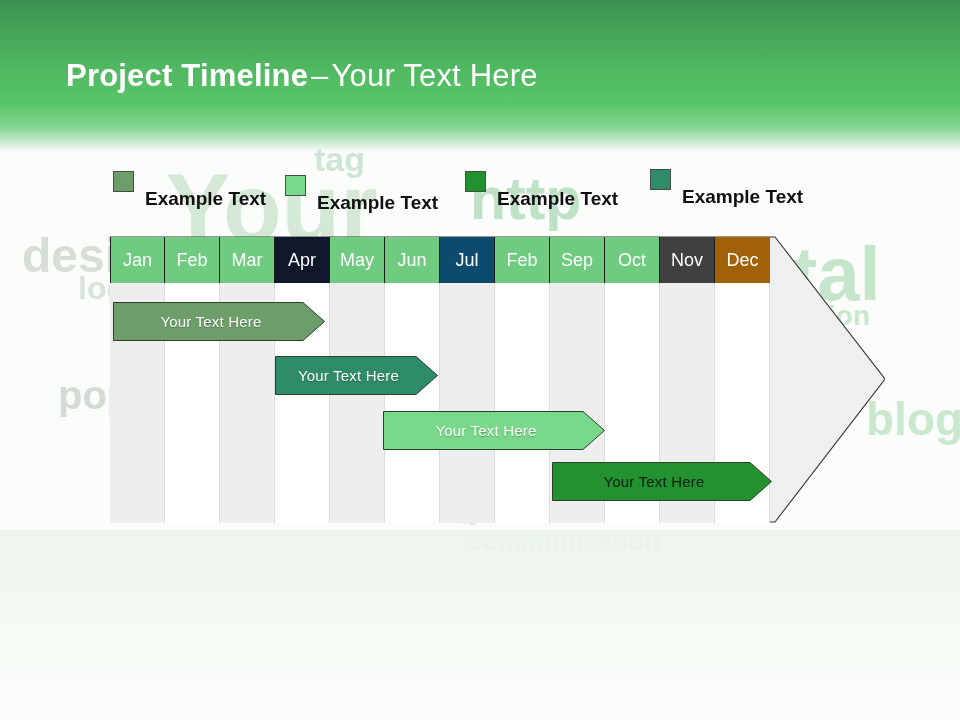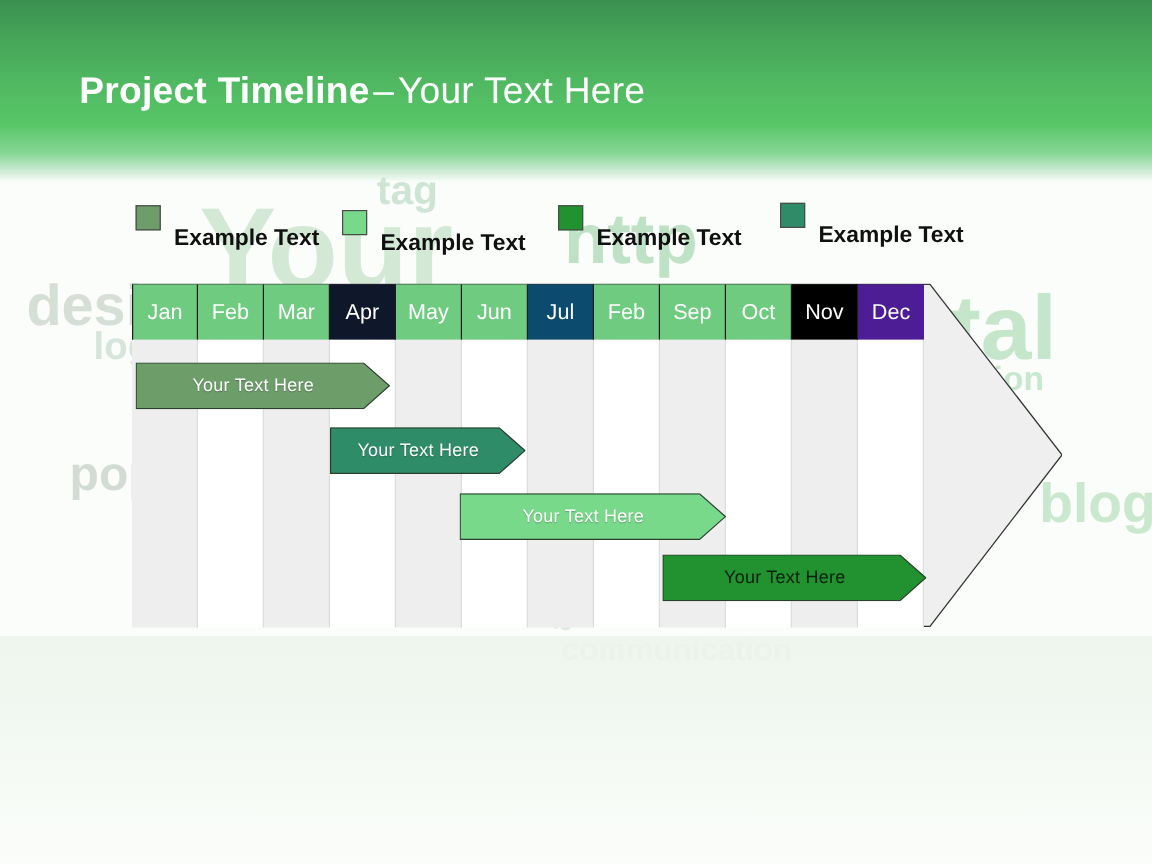--- a/index.html
+++ b/index.html
@@ -270,22 +270,22 @@
         <div class="month-cell" style="background: rgb(110, 203, 128); color: rgb(255, 255, 255);">Jan</div>
         <div class="month-cell" style="background: rgb(110, 203, 128); color: rgb(255, 255, 255);">Feb</div>
         <div class="month-cell" style="background: rgb(110, 203, 128); color: rgb(255, 255, 255);">Mar</div>
         <div class="month-cell" style="background: #0f172a; color: rgb(255, 255, 255);">Apr</div>
         <div class="month-cell" style="background: rgb(110, 203, 128); color: rgb(255, 255, 255);">May</div>
         <div class="month-cell" style="background: rgb(110, 203, 128); color: rgb(255, 255, 255);">Jun</div>
         <div class="month-cell" style="background: #0c4a6e; color: rgb(255, 255, 255);">Jul</div>
         <div class="month-cell" style="background: rgb(110, 203, 128); color: rgb(255, 255, 255);">Feb</div>
         <div class="month-cell" style="background: rgb(110, 203, 128); color: rgb(255, 255, 255);">Sep</div>
         <div class="month-cell" style="background: rgb(110, 203, 128); color: rgb(255, 255, 255);">Oct</div>
-        <div class="month-cell" style="background: #000000; color: rgb(255, 255, 255);">Nov</div>
-        <div class="month-cell last" style="background: #4c1d95; color: rgb(255, 255, 255);">Dec</div>
+        <div class="month-cell" style="background: #404040; color: rgb(255, 255, 255);">Nov</div>
+        <div class="month-cell last" style="background: #a16207; color: rgb(255, 255, 255);">Dec</div>
       </div>
     <div id="bars">
         <div class="bar" style="left: 3px; top: 66px; width: 212px;">
           <svg width="212" height="39" viewBox="0 0 212 39">
             <polygon points="0.5,0.5 190,0.5 211.5,19.5 190,38.5 0.5,38.5" fill="#6d9e6a" stroke="#2a3f2c" stroke-width="1"></polygon>
           </svg>
           <span class="bar-label onlight">Your  Text Here</span>
         </div>
         <div class="bar" style="left: 165px; top: 120px; width: 163px;">
           <svg width="163" height="39" viewBox="0 0 163 39">

